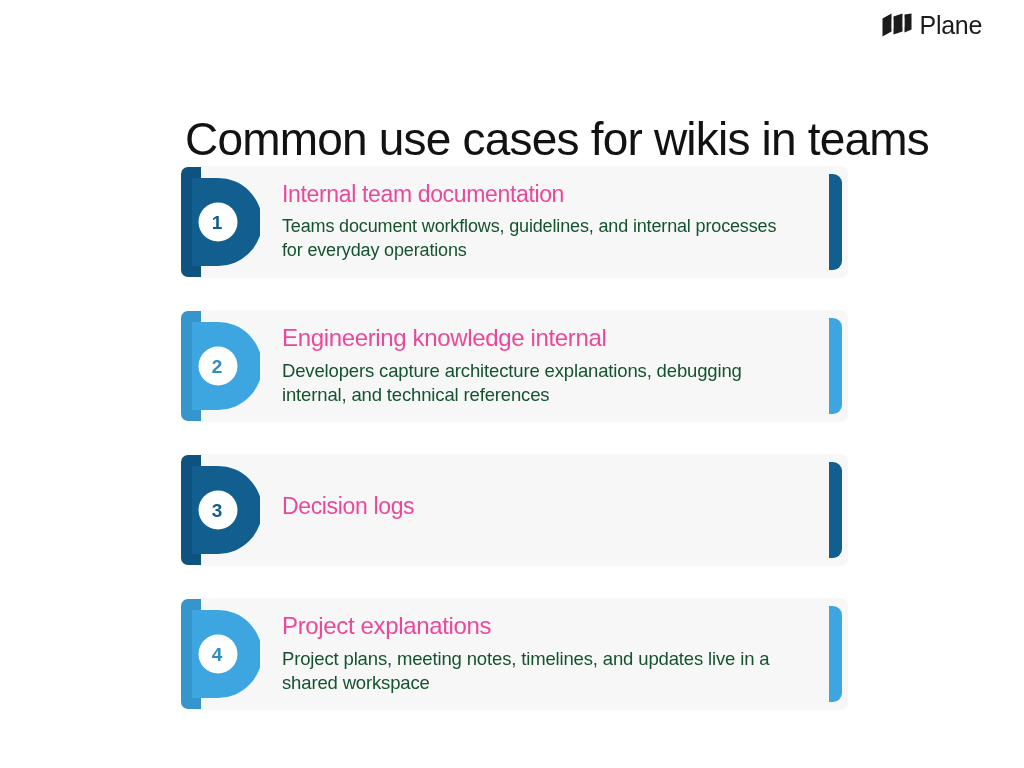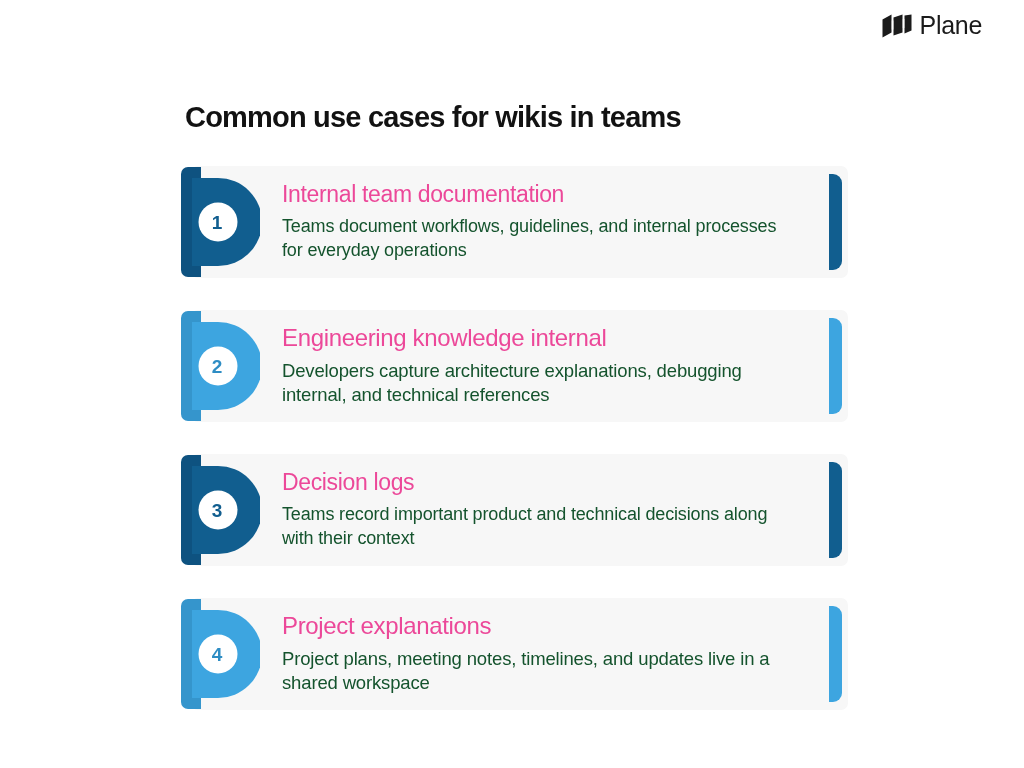--- a/index.html
+++ b/index.html
@@ -15,43 +15,43 @@
     position: relative;
     -webkit-font-smoothing: antialiased;
   }
 
   
   .brand {
     position: absolute;
     top: 13px;
     right: 42px;
     display: flex;
-    align-items: flex-end;
+    align-items: flex-start;
     gap: 8px;
   }
   .brand-mark {
     width: 30px;
     height: 24px;
     display: block;
   }
   .brand-name {
     font-size: 25px;
     font-weight: 400;
     color: #1b1b1b;
     letter-spacing: -0.3px;
     line-height: 1;
   }
 
   
   .page-title {
     position: absolute;
     left: 185px;
     top: 82px;
-    font-size: 29px;
-    font-weight: 700;
+    font-size: 46px;
+    font-weight: 400;
     color: #121212;
     letter-spacing: -0.8px;
     line-height: 1.15;
     white-space: nowrap;
   }
 
   
   .list {
     position: absolute;
     left: 178px;
@@ -214,21 +214,20 @@
         <path d="M3 8 a7 7 0 0 1 7-7 h13 a0 0 0 0 1 0 0 v110 h-13 a7 7 0 0 1 -7-7 z" fill="#0E5280"></path>
         <path d="M14 12 h26 a44 44 0 0 1 0 88 h-26 z" fill="#115E8F"></path>
         <circle cx="40" cy="56" r="19.5" fill="#ffffff"></circle>
       </svg>
       <div class="marker-num">
         <span style="color:#115E8F">3</span>
       </div>
     </div>
     <div class="card-text">
       <div class="card-title">Decision logs</div>
-      <div class="card-desc">Teams record important product and technical decisions along with their context</div>
     </div>
     <div class="accent-bar" style="background:#115E8F"></div>
   </div>
 
   <div class="card size-lg">
     <div class="card-bg"></div>
     <div class="marker">
       <svg width="82" height="112" viewBox="0 0 82 112" aria-hidden="true">
         <path d="M3 8 a7 7 0 0 1 7-7 h13 a0 0 0 0 1 0 0 v110 h-13 a7 7 0 0 1 -7-7 z" fill="#3595CC"></path>
         <path d="M14 12 h26 a44 44 0 0 1 0 88 h-26 z" fill="#3DA5E0"></path>

